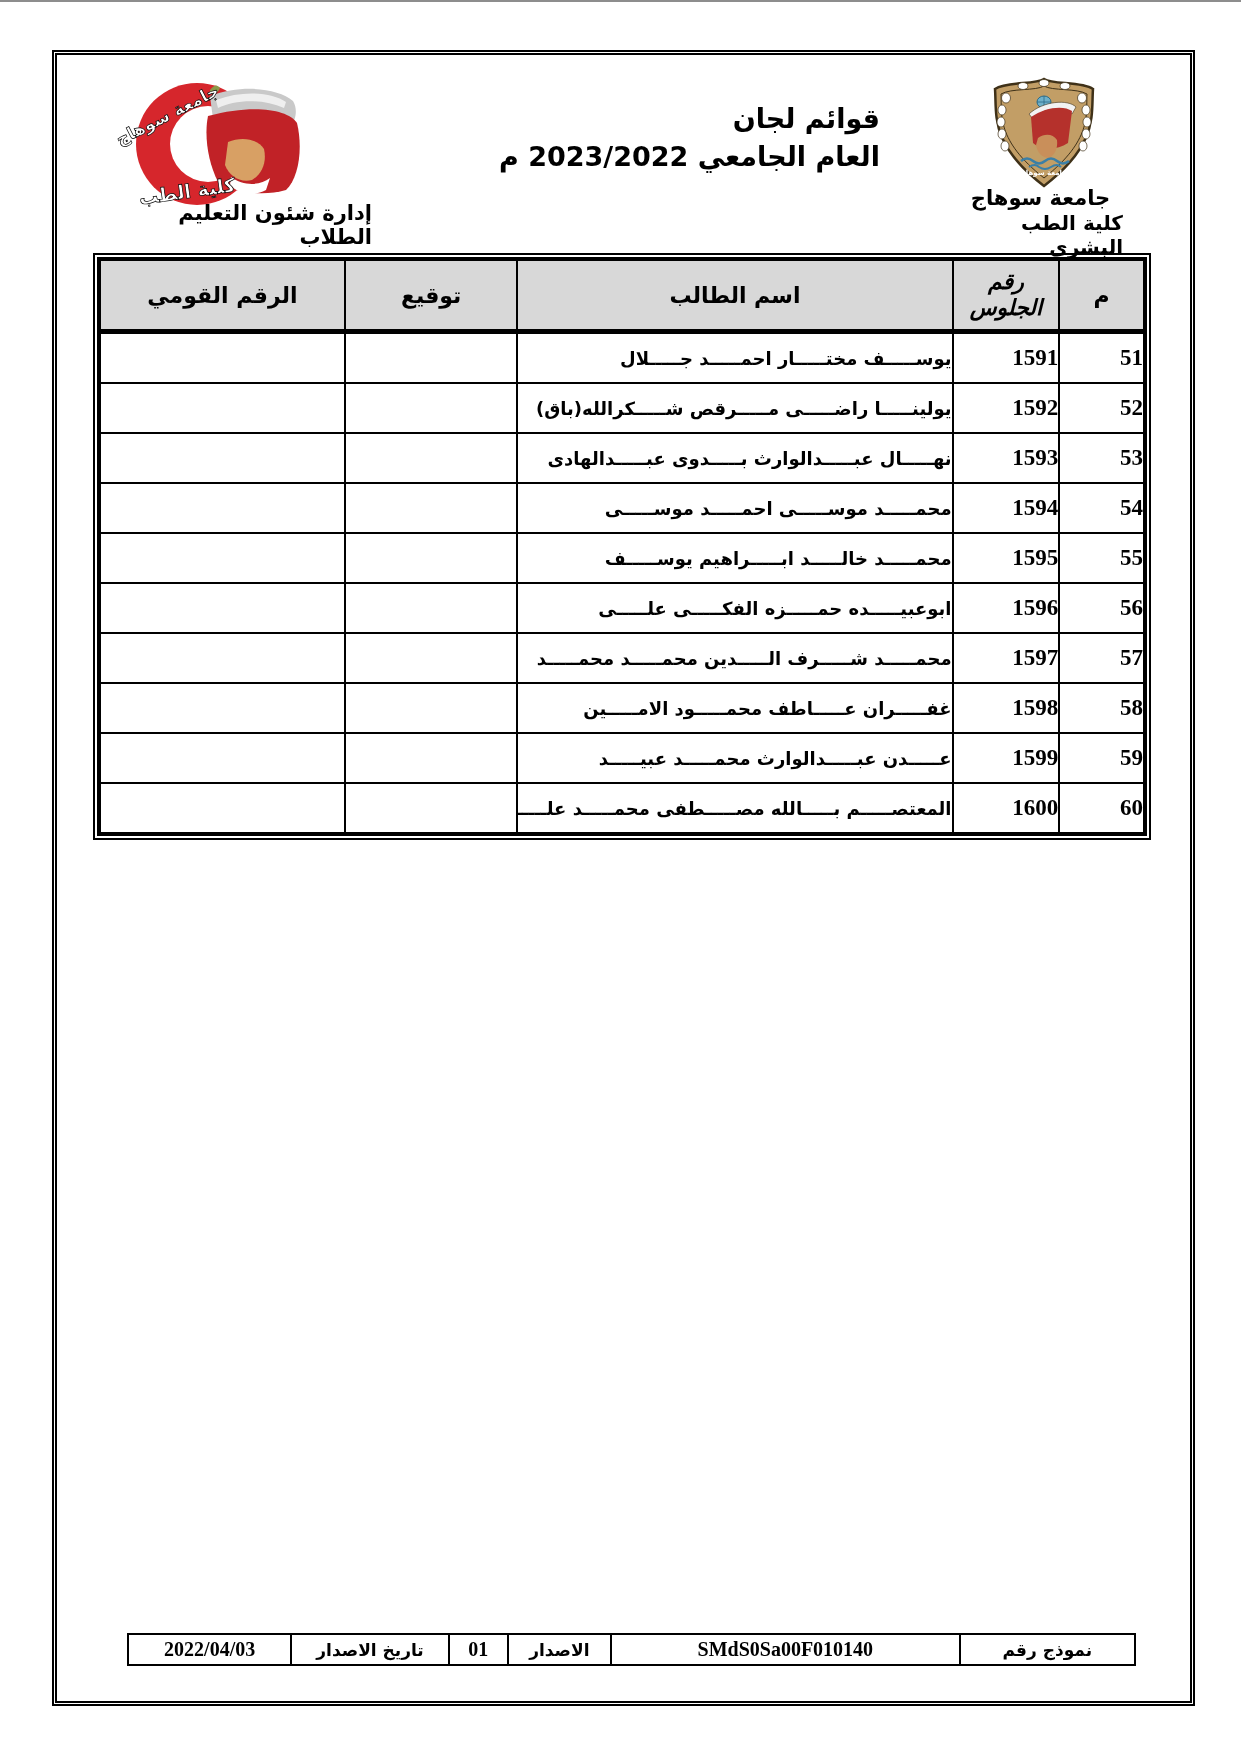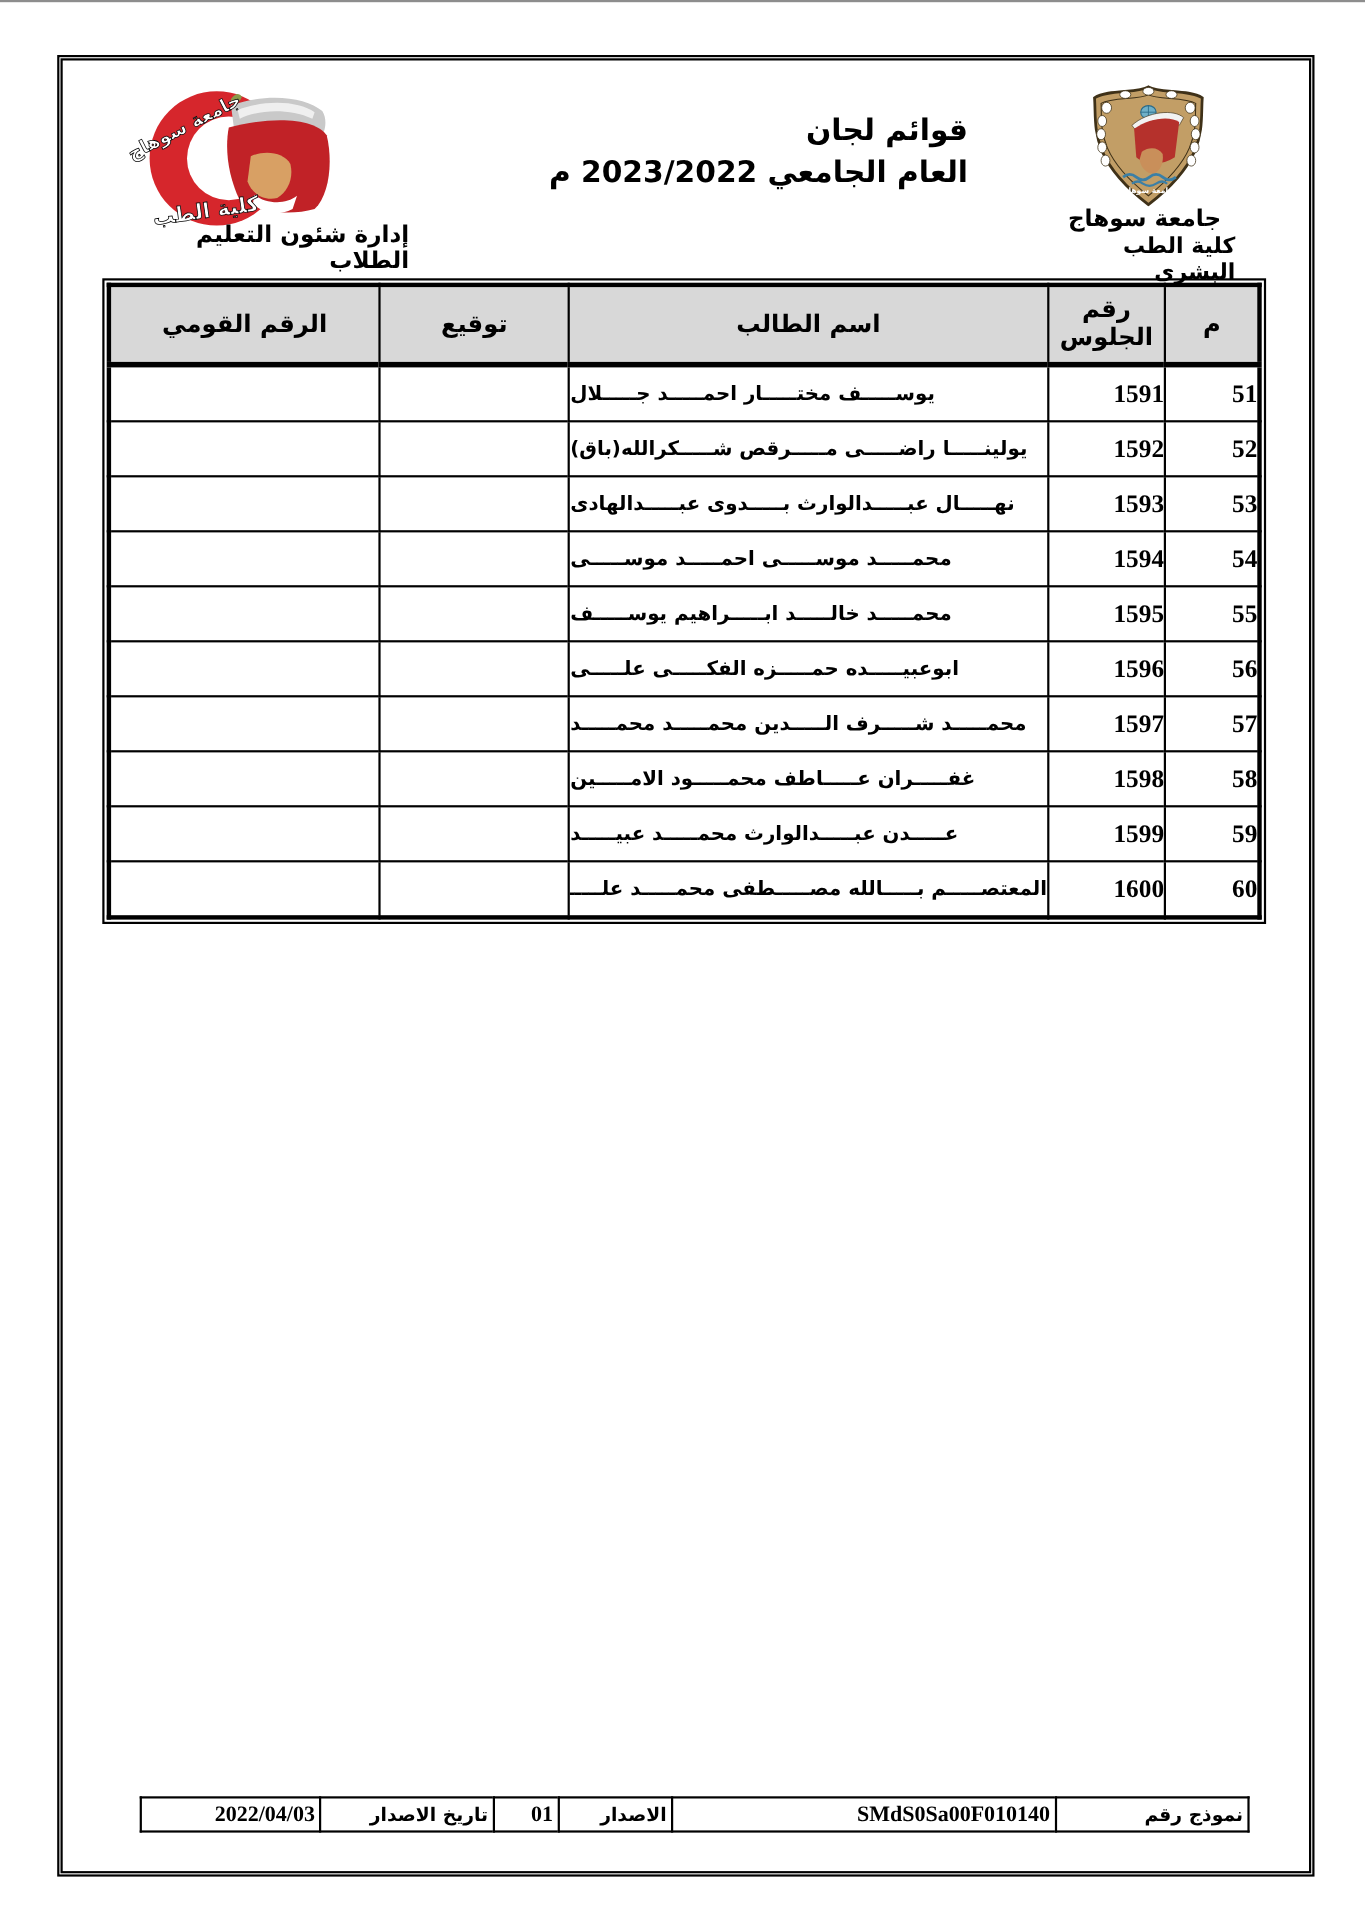--- a/index.html
+++ b/index.html
@@ -23,28 +23,28 @@
   .table-wrap{position:absolute;left:93px;top:253px;width:1050px;
               border:2px solid #000;padding:2px;box-sizing:content-box;}
   table.main{width:100%;border-collapse:collapse;border:4px solid #000;direction:rtl;
              table-layout:fixed;}
   table.main th{background:#d8d8d8;border:2px solid #000;border-bottom:5px solid #000;
                 height:64px;padding:2px;font-size:22px;font-weight:bold;vertical-align:middle;}
   table.main td{border:2px solid #000;height:48px;padding:0;vertical-align:middle;overflow:hidden;}
   .col-m{width:8.2%;}.col-seat{width:10.2%;}.col-name{width:41.6%;}
   .col-sign{width:16.5%;}.col-nid{width:23.5%;}
   th.m-head{font-size:26px;}
-  .seat-head div{line-height:26px;}
+  .seat-head div{line-height:26px;font-style:italic;}
   td.num{font-family:"Liberation Serif",serif;font-size:23px;font-weight:bold;text-align:right;}
-  td.name{font-size:18px;font-weight:bold;text-align:left;padding:0 8px 0 4px;
+  td.name{font-size:18px;font-weight:bold;text-align:right;padding:0 8px 0 4px;
           white-space:nowrap;direction:rtl;}
   
   .footer-wrap{position:absolute;left:127px;top:1633px;width:1009px;}
   table.footer{width:100%;border-collapse:collapse;direction:rtl;table-layout:fixed;}
-  table.footer td{border:2px solid #000;height:29px;vertical-align:middle;
+  table.footer td{border:2px solid #000;height:29px;text-align:center;vertical-align:middle;
                   font-weight:bold;font-size:17px;padding:0 4px;white-space:nowrap;}
   table.footer td.latin{font-family:"Liberation Serif",serif;font-size:20px;}
 </style>
 </head>
 <body>
 
 <div class="page">
   <div class="scan-edge-top"></div>
   <div class="frame"></div>
 

